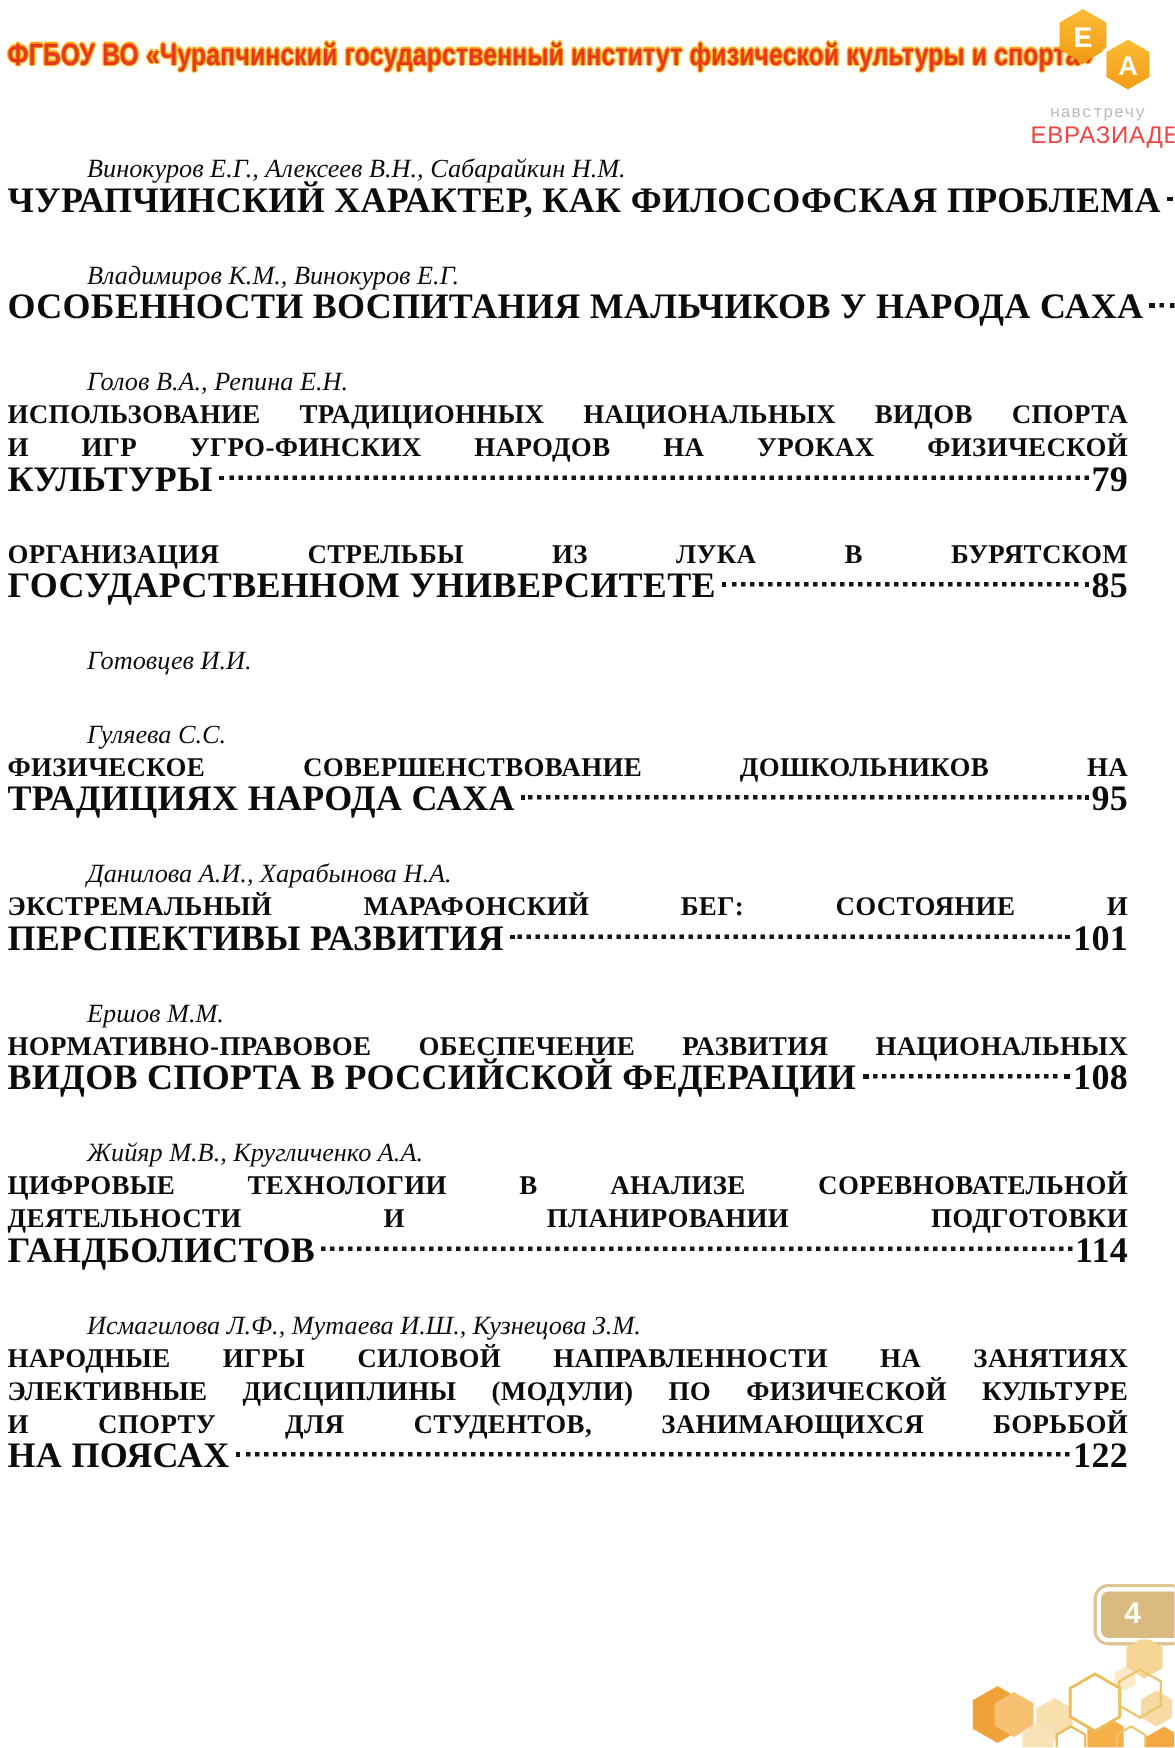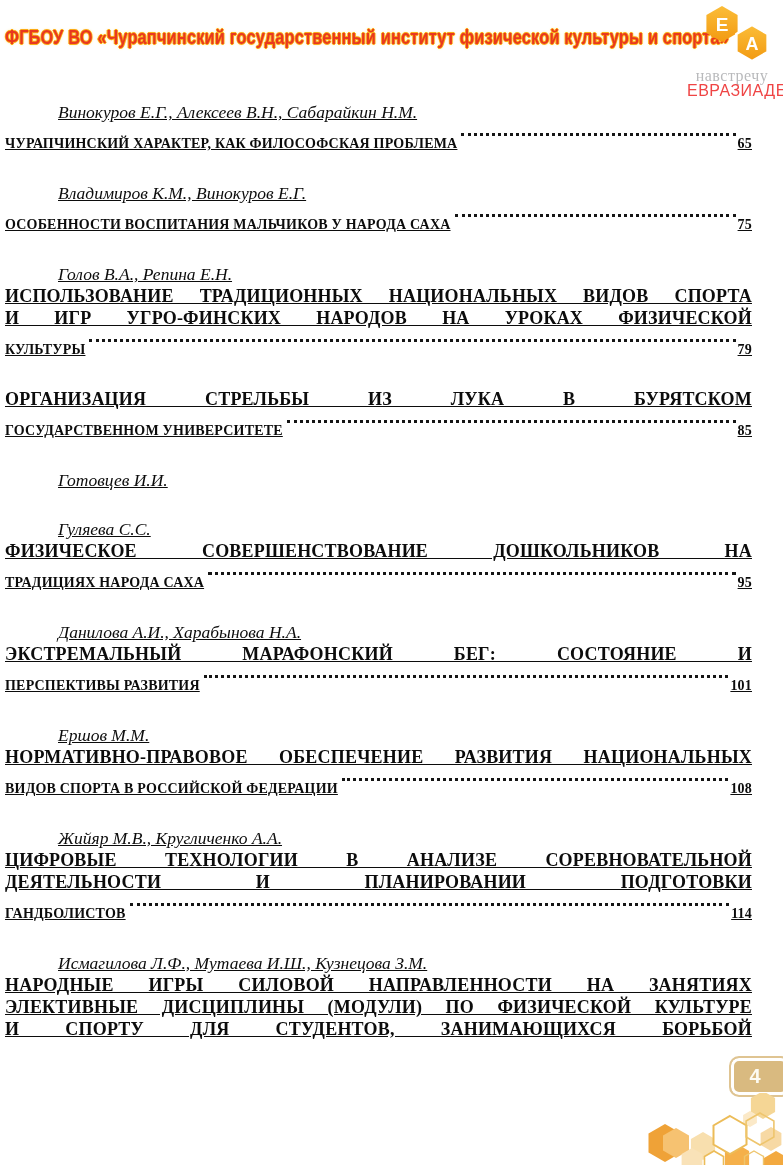--- a/index.html
+++ b/index.html
@@ -25,49 +25,48 @@
       0 0 3px #ffcf4d;
     transform:scaleX(0.80);
     transform-origin:left center;
     letter-spacing:0.2px;
   }
 
   
   .logo{ position:absolute; top:4px; right:6px; width:90px; text-align:center; }
   .logo svg{ display:block; margin:0 auto; }
   .logo-tag-top{
-    font-family:Liberation Serif, serif;
-    font-size:16px; color:#b9babc; letter-spacing:0.5px;
+    font-family:Liberation Mono, monospace;
+    font-size:11px; color:#b9babc; letter-spacing:0.5px;
     margin-top:6px; line-height:12px;
   }
   .logo-tag-bottom{
     font-family:"Liberation Sans", sans-serif;
     font-size:16px; color:#ef4444; letter-spacing:0.5px;
     line-height:17px;
   }
 
   
   .toc{
-    position:absolute; left:5px; top:101px; width:747px;text-decoration:underline;
+    position:absolute; left:5px; top:101px; width:747px;
   }
   .toc-entry{ margin-bottom:27px; }
   .authors{
     font-style:italic; font-size:17.5px; line-height:22px;
     padding-left:53px;
   }
   .title-line{
     font-weight:bold; font-size:18px; line-height:22px;
     text-align:justify; text-align-last:justify;
     letter-spacing:0.2px;
   }
   .title-last{
-    display:flex; align-items:flex-start;
-    font-weight:bold; font-size:14px; line-height:22px;
+    display:flex; align-items:center;
+    font-weight:bold; font-size:24px; line-height:22px;
     letter-spacing:0.2px;
-    margin-top:10px;
   }
   .title-last-text{ white-space:nowrap; }
   .leader{
     flex:1 1 auto; min-width:18px;
     border-bottom:3px dotted #151515;
     margin:0 2px 4px 4px;
   }
   .page-num{ white-space:nowrap; }
 
   
@@ -228,20 +227,25 @@
   </div>
 
   <div class="toc-entry">
     <div class="authors">Исмагилова Л.Ф., Мутаева И.Ш., Кузнецова З.М.</div>
     <div>
       <div>
           <div class="title-line">НАРОДНЫЕ ИГРЫ СИЛОВОЙ НАПРАВЛЕННОСТИ НА ЗАНЯТИЯХ</div>
           <div class="title-line">ЭЛЕКТИВНЫЕ ДИСЦИПЛИНЫ (МОДУЛИ) ПО ФИЗИЧЕСКОЙ КУЛЬТУРЕ</div>
           <div class="title-line">И СПОРТУ ДЛЯ СТУДЕНТОВ, ЗАНИМАЮЩИХСЯ БОРЬБОЙ</div>
         </div>
+      <div class="title-last">
+        <span class="title-last-text">НА ПОЯСАХ</span>
+        <span class="leader"></span>
+        <span class="page-num">122</span>
+      </div>
     </div>
   </div>
 </div>
 
 <div class="page-badge">
   <span>4</span>
 </div>
 
 <svg class="hex-decor" width="170" height="72" viewBox="0 0 170 72">
 

